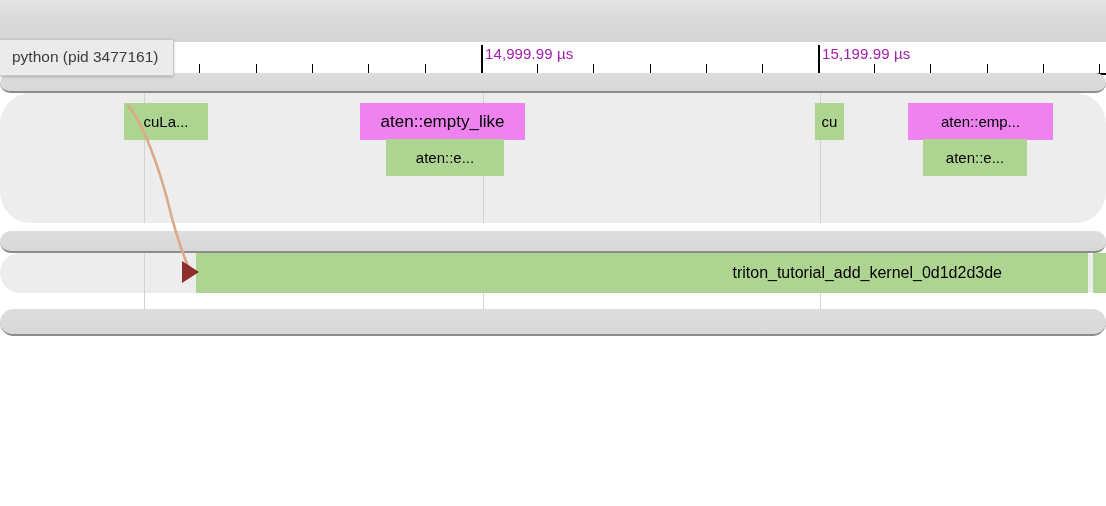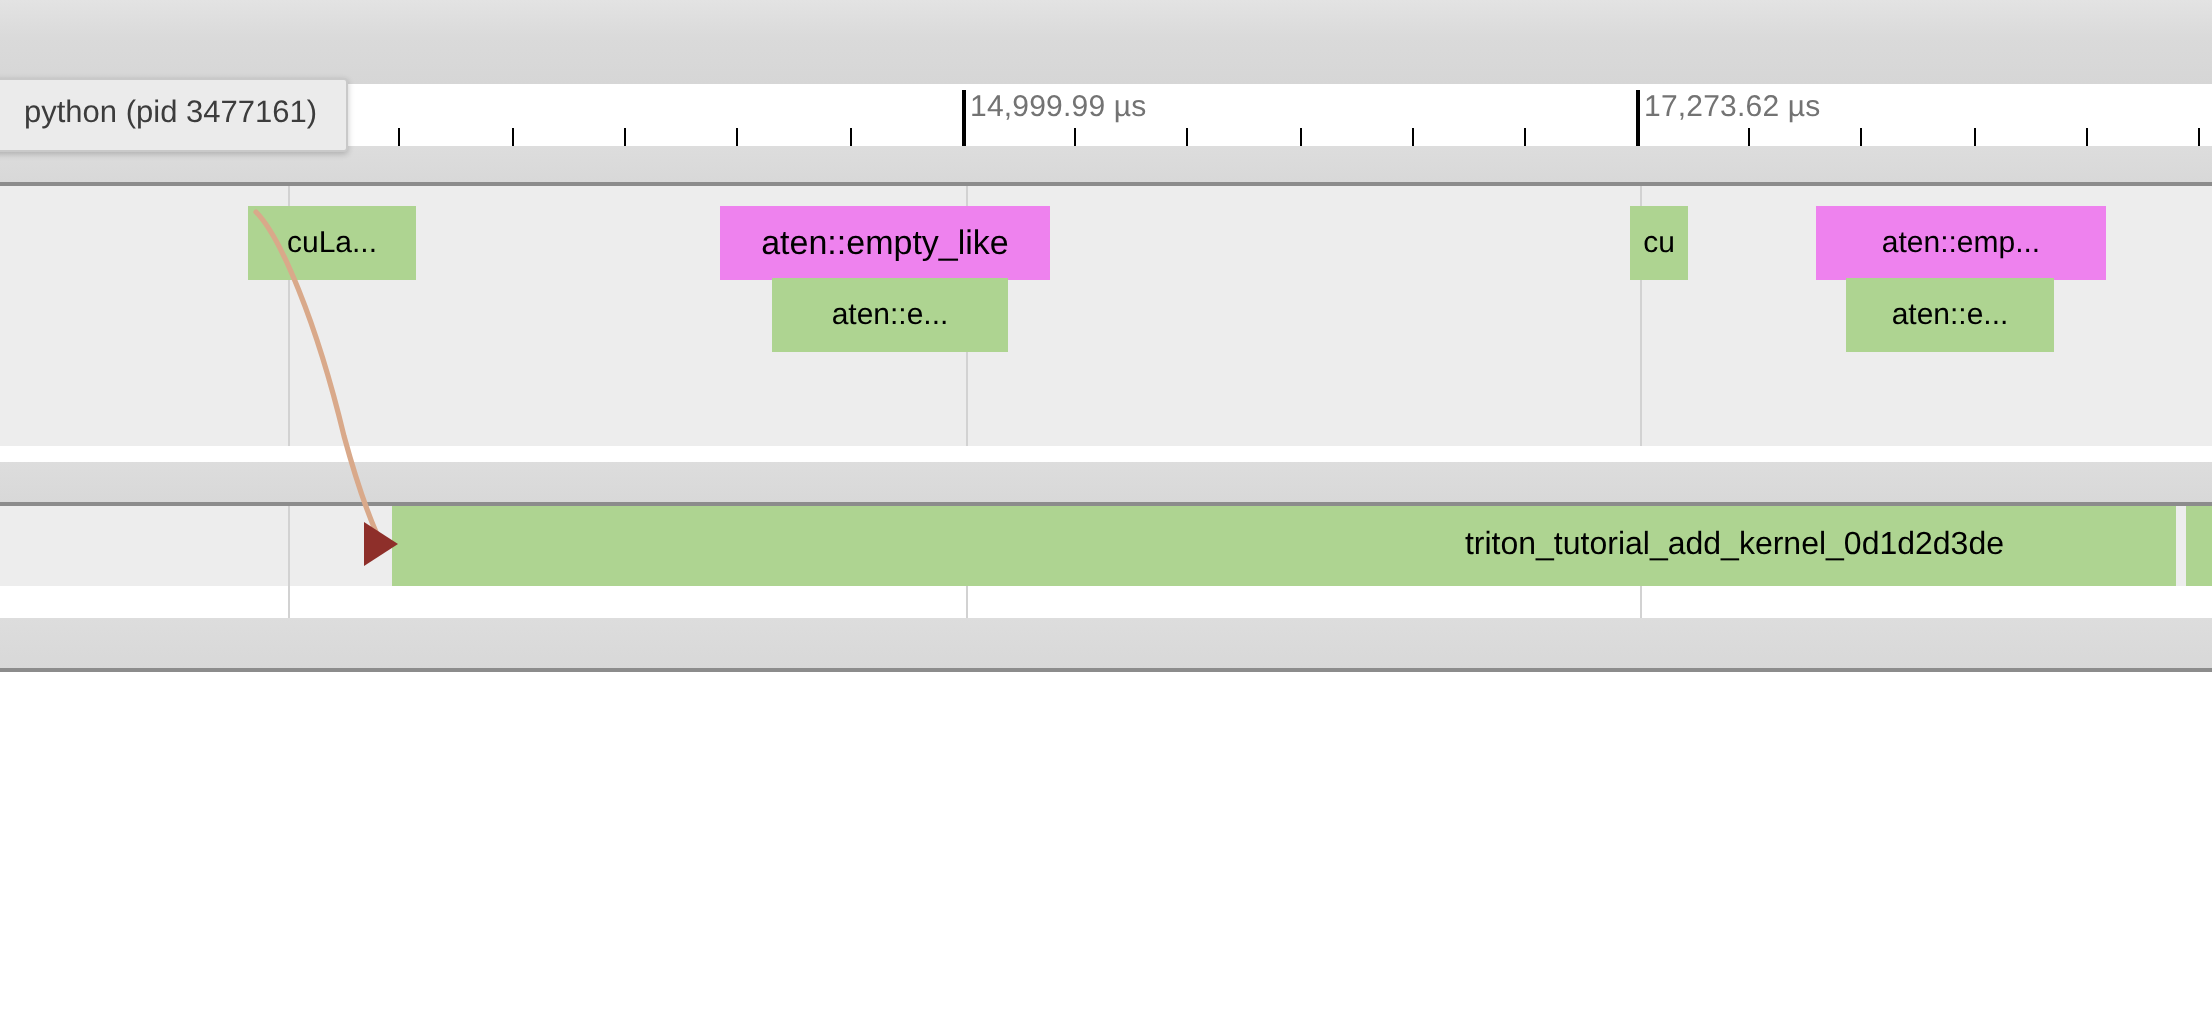--- a/index.html
+++ b/index.html
@@ -50,21 +50,21 @@
   }
   .ruler-tick.major {
     height: 28px;
     width: 2px;
     background: #000000;
   }
   .ruler-label {
     position: absolute;
     top: 3px;
     font-size: 15px;
-    color: #737373;
+    color: #a21caf;
     white-space: nowrap;
     letter-spacing: 0.1px;
   }
 
   
   .proc-pill {
     position: absolute;
     left: -8px;
     top: 39px;
     padding: 8px 14px 9px 20px;
@@ -77,20 +77,21 @@
     color: #3c3c3c;
     white-space: nowrap;
     z-index: 40;
   }
 
   
   .band {
     position: absolute;
     left: 0;
     width: 1106px;
+    border-radius: 31px;
   }
   .band-head {
     background: linear-gradient(to bottom, #dddddd 0%, #d8d8d8 100%);
     border-bottom: 2px solid #8c8c8c;
   }
   .band-body {
     background: #ededed;
   }
   .band-white {
     background: #ffffff;
@@ -163,21 +164,21 @@
         <div class="ruler-tick" style="left: 874px;"></div>
         <div class="ruler-tick" style="left: 930px;"></div>
         <div class="ruler-tick" style="left: 987px;"></div>
         <div class="ruler-tick" style="left: 1043px;"></div>
         <div class="ruler-tick" style="left: 1099px;"></div>
         <div class="ruler-tick major" style="left: 481px;"></div>
         <div class="ruler-tick major" style="left: 818px;"></div>
       </div>
     <div id="ruler-labels">
         <div class="ruler-label" style="left: 485px;">14,999.99 µs</div>
-        <div class="ruler-label" style="left: 822px;">17,273.62 µs</div>
+        <div class="ruler-label" style="left: 822px;">15,199.99 µs</div>
       </div>
   </div>
 
   <div class="proc-pill">python (pid 3477161)</div>
 
   <div class="band band-head" style="top:73px; height:18px;"></div>
 
   <div class="band band-body" style="top:93px; height:130px;">
     <div class="gridline" style="left:144px;"></div>
     <div class="gridline" style="left:483px;"></div>

